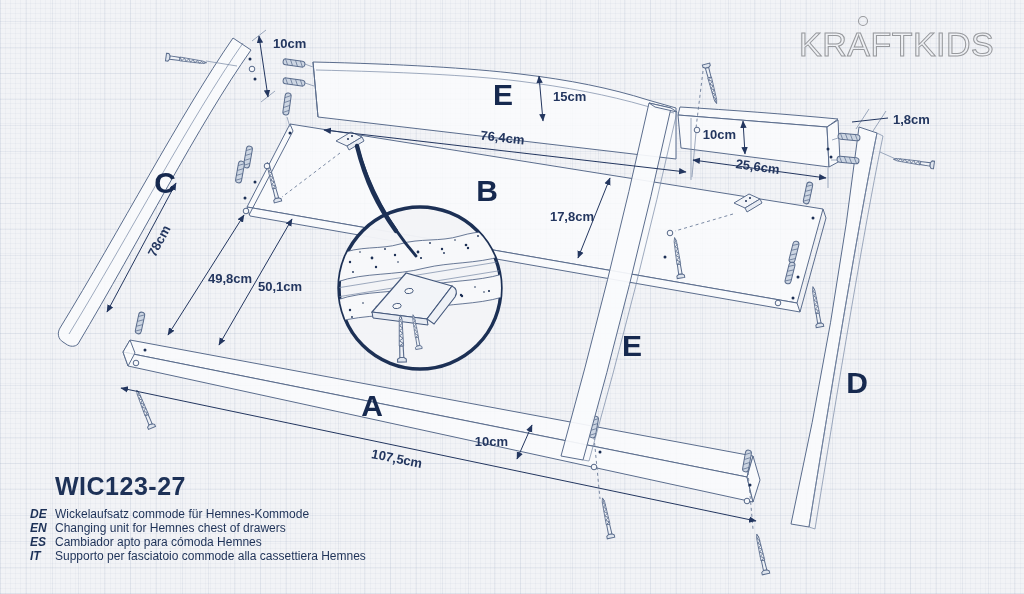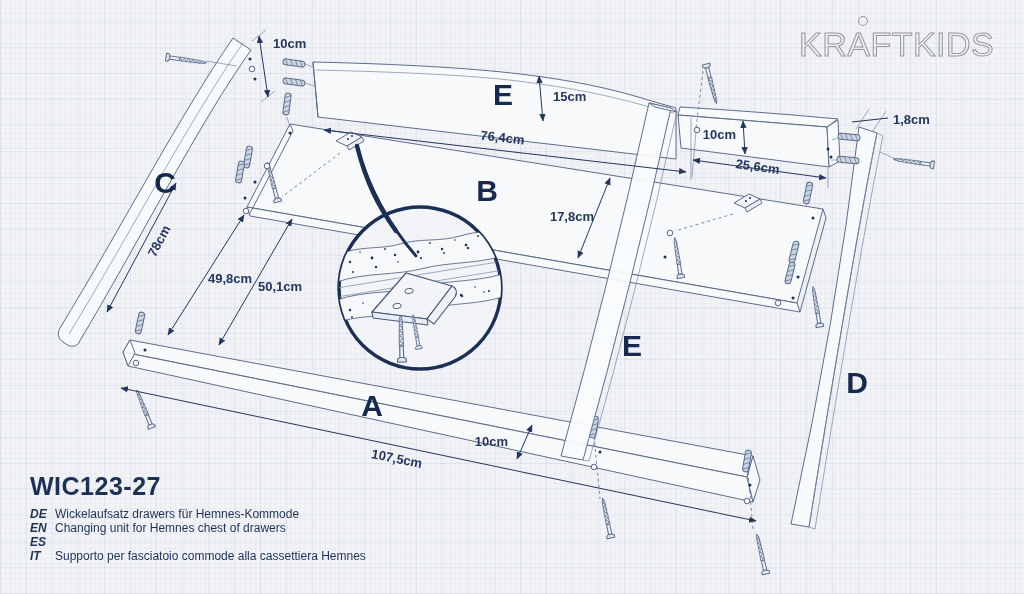--- a/index.html
+++ b/index.html
@@ -19,21 +19,21 @@
   .dash{stroke:#6b7c99;stroke-width:.9;fill:none;stroke-dasharray:3 3;}
   .panel{fill:rgba(250,251,253,.82);stroke:#5b6d8d;stroke-width:1;}
   .panelo{fill:rgba(250,251,253,.93);stroke:#5b6d8d;stroke-width:1;}
   .dim{stroke:#23365f;stroke-width:1;fill:none;}
   .dimtxt{fill:#23365f;font-size:13px;font-weight:700;}
   .plabel{fill:#16294f;font-size:30px;font-weight:700;}
   .hole{fill:#f6f7fa;stroke:#44587c;stroke-width:.9;}
   .dot{fill:#1c2f55;}
   .logotext{fill:none;stroke:#97999d;stroke-width:1.05;font-size:34px;letter-spacing:.5px;font-family:"Liberation Sans",sans-serif;}
   .product{position:absolute;left:30px;top:472px;color:#1d3157;}
-  .pcode{font-size:25px;font-weight:700;letter-spacing:.5px;}
+  .pcode{font-size:25px;font-weight:700;margin-left:25px;letter-spacing:.5px;}
   .trows{margin-top:6px;}
   .trow{display:flex;font-size:12px;line-height:14px;}
   .tcode{font-weight:700;font-style:italic;width:25px;flex:0 0 25px;}
   .ttext{}
 </style>
 </head>
 <body>
 
 <div class="stage">
 
@@ -298,28 +298,29 @@
     <text class="logotext" x="799" y="56">KRAFTKIDS</text>
     <circle cx="863" cy="21" r="4.5" fill="none" stroke="#97999d" stroke-width="1.05"></circle>
   </g>
 </svg>
 
 <div class="product">
   <div class="pcode">WIC123-27</div>
   <div class="trows">
     <div class="trow">
       <span class="tcode">DE</span>
-      <span class="ttext">Wickelaufsatz drawers für Hemnes-Kommode</span>
+      <span class="ttext">Wickelaufsatz commode für Hemnes-Kommode</span>
     </div>
     <div class="trow">
       <span class="tcode">EN</span>
       <span class="ttext">Changing unit for Hemnes chest of drawers</span>
     </div>
     <div class="trow">
       <span class="tcode">ES</span>
+      <span class="ttext">Cambiador apto para cómoda Hemnes</span>
     </div>
     <div class="trow">
       <span class="tcode">IT</span>
       <span class="ttext">Supporto per fasciatoio commode alla cassettiera Hemnes</span>
     </div>
   </div>
 </div>
 
 </div>
 

